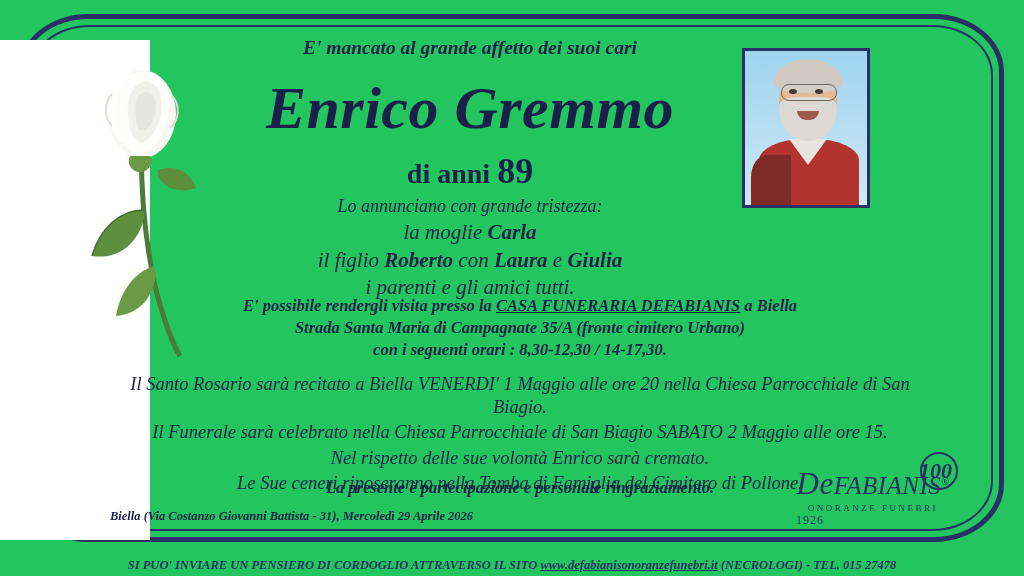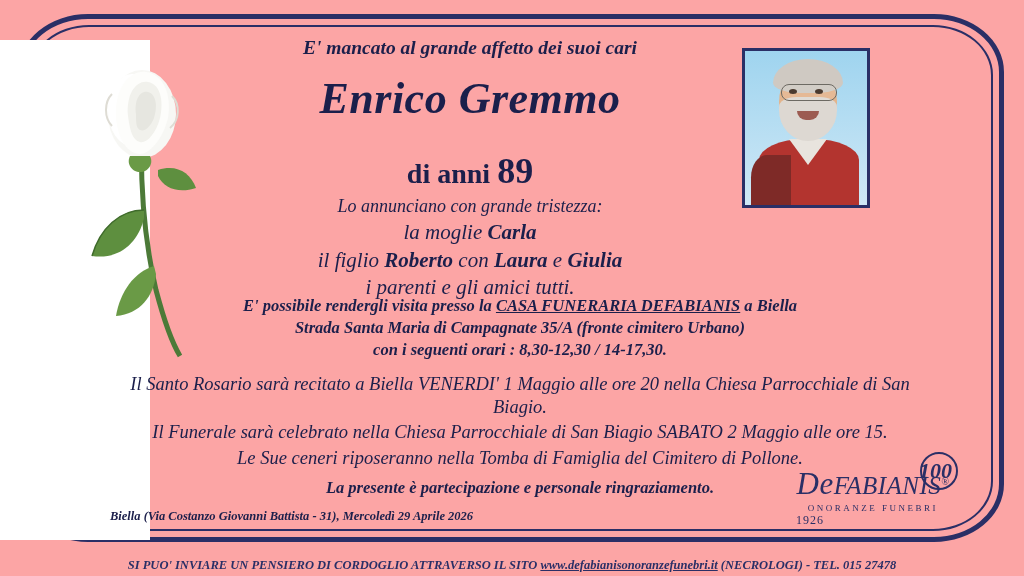--- a/index.html
+++ b/index.html
@@ -11,21 +11,21 @@
     width: 1024px;
     height: 576px;
     overflow: hidden;
     font-family: "Liberation Serif", serif;
     color: #1b1f4b;
   }
   .card {
     position: relative;
     width: 1024px;
     height: 576px;
-    background: #fca5a5;
+    background: #22c55e;
     overflow: hidden;
   }
   
   .border-outer {
     position: absolute;
     left: 18px; top: 14px;
     width: 986px; height: 528px;
     border: 5px solid #2a2f66;
     border-radius: 70px / 58px;
     box-sizing: border-box;
@@ -70,21 +70,21 @@
     left: 190px; top: 36px; width: 560px;
     font-style: italic;
     font-weight: bold;
     font-size: 19.5px;
   }
   .name {
     position: absolute;
     left: 150px; top: 72px; width: 640px;
     font-style: italic;
     font-weight: bold;
-    font-size: 44px;
+    font-size: 60px;
     letter-spacing: 0.5px;
   }
   .age {
     position: absolute;
     left: 250px; top: 150px; width: 440px;
     font-weight: bold;
     font-size: 28px;
   }
   .age .big { font-size: 36px; }
 
@@ -328,20 +328,21 @@
       <div class="line">
         E' possibile rendergli visita presso la <span class="u">CASA FUNERARIA DEFABIANIS</span> a Biella
       </div>
       <div class="line">Strada Santa Maria di Campagnate 35/A (fronte cimitero Urbano)</div>
       <div class="line">con i seguenti orari : 8,30-12,30 / 14-17,30.</div>
     </div>
 
     <div class="ceremony">
       <div class="line">Il Santo Rosario sarà recitato a Biella VENERDI' 1 Maggio alle ore 20 nella Chiesa Parrocchiale di San Biagio.</div>
       <div class="line">Il Funerale sarà celebrato nella Chiesa Parrocchiale di San Biagio  SABATO 2 Maggio alle ore 15.</div>
+      <div class="line">Nel rispetto delle sue volontà Enrico sarà cremato.</div>
       <div class="line">Le Sue ceneri riposeranno nella Tomba di Famiglia del Cimitero di Pollone.</div>
     </div>
 
     <div class="line closing">La presente è partecipazione e personale ringraziamento.</div>
 
     <div class="place-date">Biella (Via Costanzo Giovanni Battista - 31), Mercoledì 29 Aprile 2026</div>
 
     <div class="footer">
       <span>SI PUO' INVIARE UN PENSIERO DI CORDOGLIO ATTRAVERSO IL SITO </span><span class="u">www.defabianisonoranzefunebri.it</span><span> (NECROLOGI) - TEL. 015 27478</span>
     </div>

